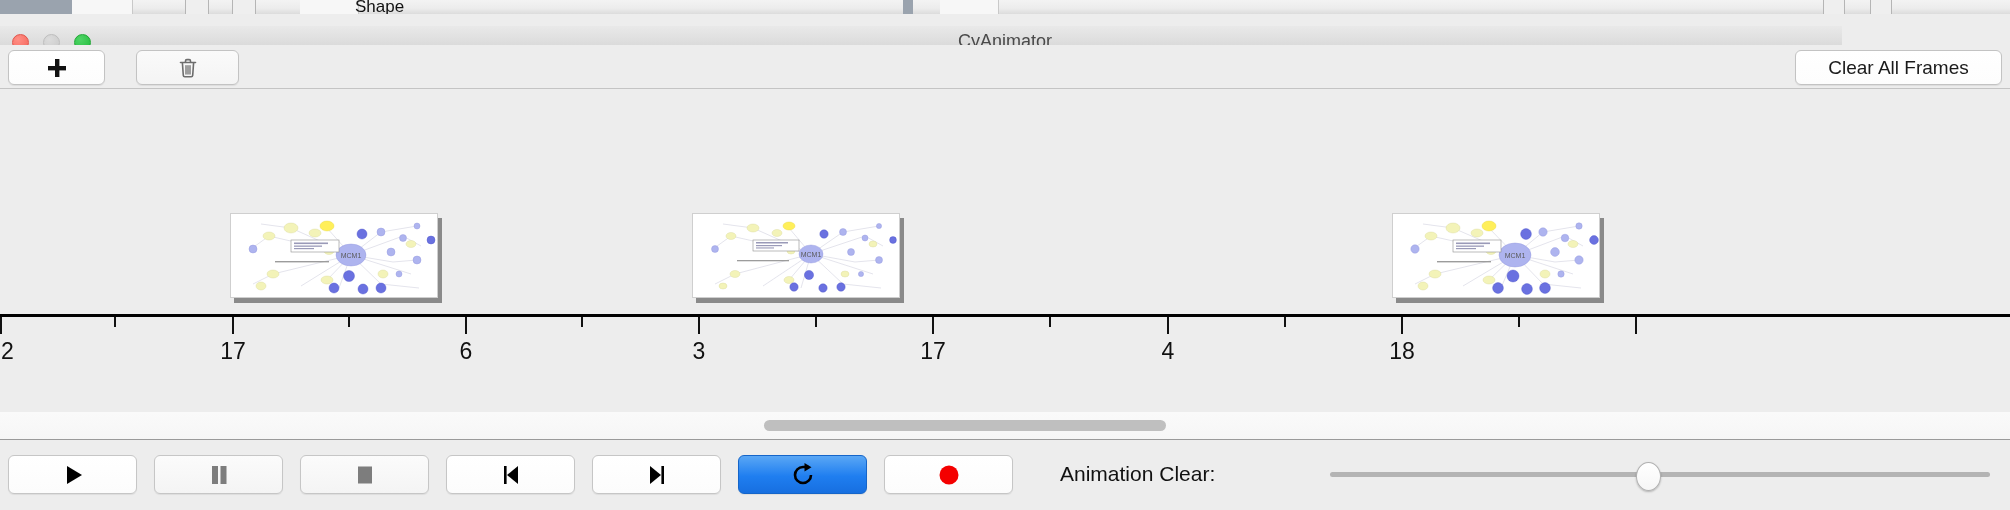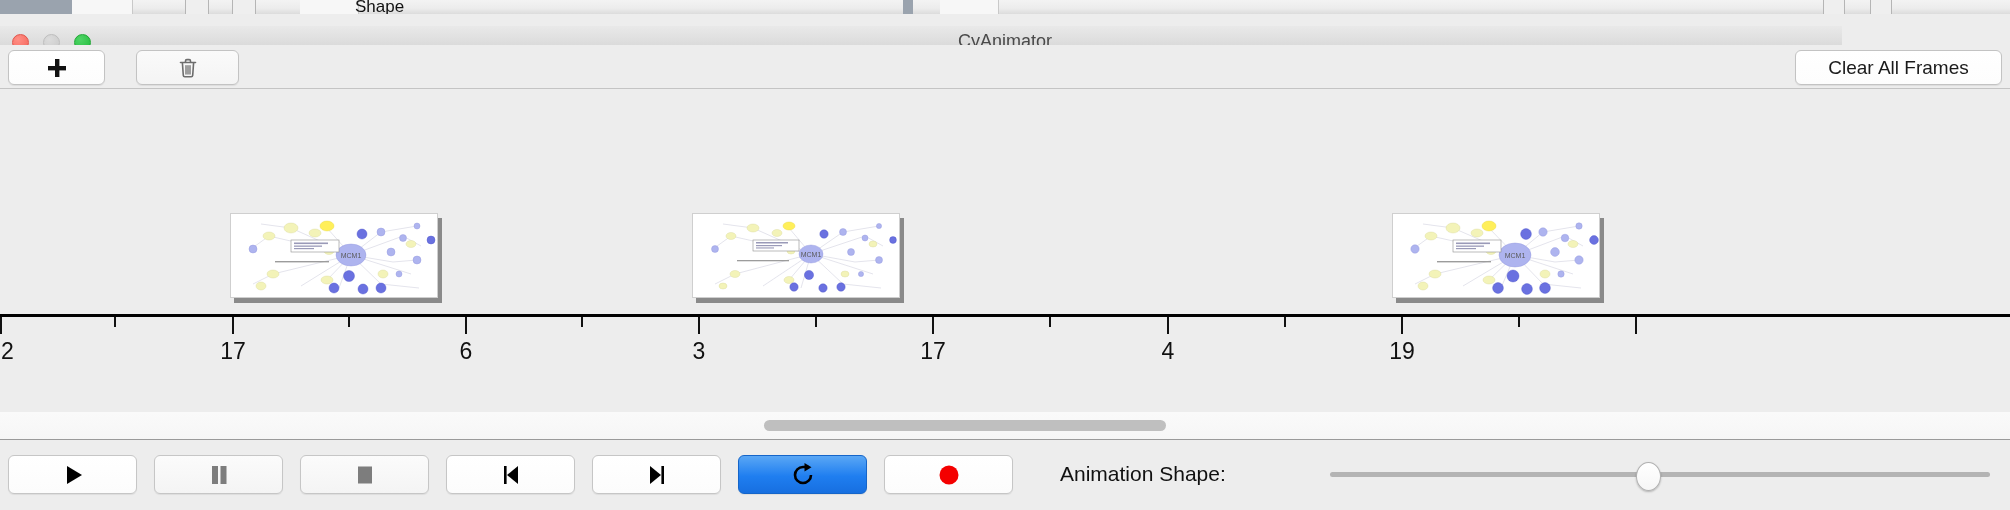--- a/index.html
+++ b/index.html
@@ -316,21 +316,21 @@
         <div class="tick-major" style="left: 698px;"></div>
         <div class="tick-label" style="left: 699px;">3</div>
         <div class="tick-minor" style="left: 815px;"></div>
         <div class="tick-major" style="left: 932px;"></div>
         <div class="tick-label" style="left: 933px;">17</div>
         <div class="tick-minor" style="left: 1049px;"></div>
         <div class="tick-major" style="left: 1167px;"></div>
         <div class="tick-label" style="left: 1168px;">4</div>
         <div class="tick-minor" style="left: 1284px;"></div>
         <div class="tick-major" style="left: 1401px;"></div>
-        <div class="tick-label" style="left: 1402px;">19</div>
+        <div class="tick-label" style="left: 1402px;">18</div>
         <div class="tick-minor" style="left: 1518px;"></div>
         <div class="tick-major" style="left: 1635px;"></div>
       </div>
   </div>
 
   <div class="scrollzone">
     <div class="scrollthumb" style="left: 763.8px; width: 402px;"></div>
   </div>
 
   <div class="transport">
@@ -388,20 +388,20 @@
     </div>
 
     <div class="tbtn white" id="record-button">
       <span>
         <svg class="glyph" width="24" height="24" viewBox="0 0 24 24">
             <circle cx="12" cy="12" r="9.5" fill="#f40000"></circle>
           </svg>
       </span>
     </div>
 
-    <div class="speed-label">Animation Shape:</div>
+    <div class="speed-label">Animation Clear:</div>
 
     <div class="slider">
       <div class="slider-track"></div>
       <div class="slider-thumb" style="left: 305.8px;"></div>
     </div>
   </div>
 </div>
 
 </body></html>

